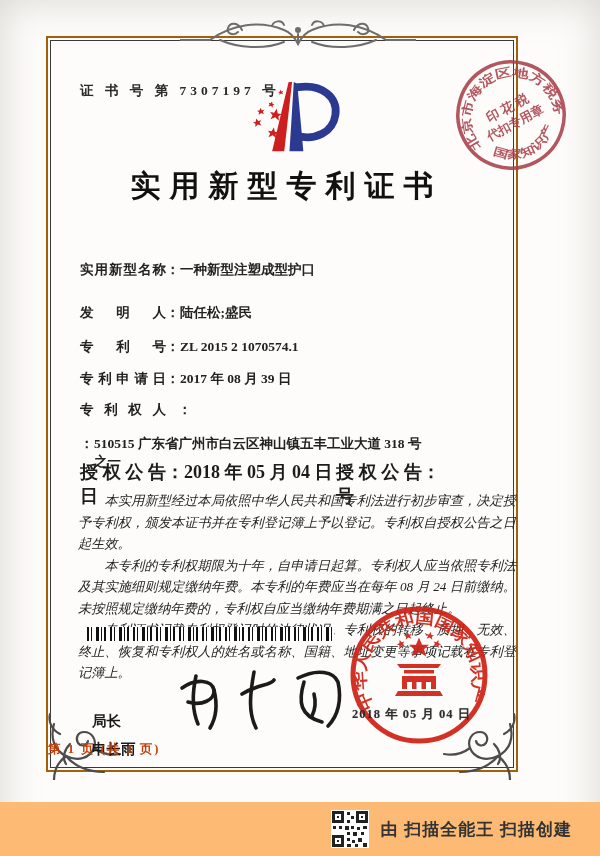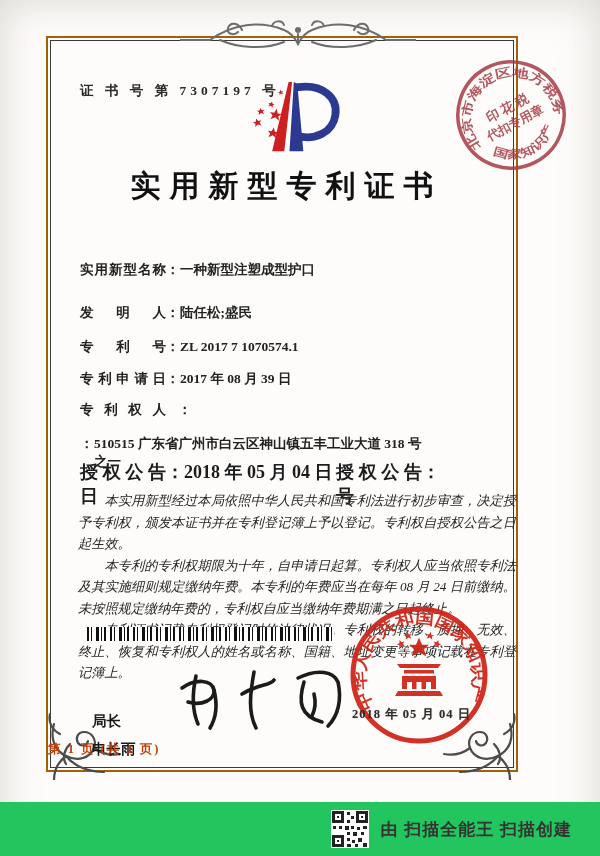--- a/index.html
+++ b/index.html
@@ -67,21 +67,21 @@
     font-size:12.5px; font-weight:700; color:#2d2d2d; letter-spacing:1px;
     text-shadow:0 0 1px rgba(60,60,60,.4);
   }
   
   .page-no { position:absolute; left:0; top:703px; width:100%; text-align:left; font-size:12.5px; font-weight:700; color:#c2410c; letter-spacing:2px; }
   
   .tax-stamp { position:absolute; left:452px; top:56px; transform:rotate(-28deg); opacity:.88; }
   
   .scan-bar {
     position:absolute; left:0; bottom:0; width:100%; height:54px;
-    background:#22c55e; display:flex; align-items:center; justify-content:flex-end;
+    background:#fdba74; display:flex; align-items:center; justify-content:flex-end;
     padding-right:28px; gap:12px;
   }
   .scan-credit { font-family:"Liberation Sans","DejaVu Sans",sans-serif; font-size:17px; font-weight:700; color:#333; letter-spacing:1px; }
 </style>
 </head>
 <body>
 
 <div class="paper"></div>
 
 <div class="frame">
@@ -145,21 +145,21 @@
         <span class="field-value">一种新型注塑成型护口</span>
     </div>
     <div class="field-row" style="margin-bottom:16px;">
       <span class="field-label">发明人</span>
         <span class="field-colon">：</span>
         <span class="field-value">陆任松;盛民</span>
     </div>
     <div class="field-row">
       <span class="field-label">专利号</span>
         <span class="field-colon">：</span>
-        <span class="field-value">ZL 2017 7 1070574.1</span>
+        <span class="field-value">ZL 2015 2 1070574.1</span>
     </div>
     <div class="field-row">
       <span class="field-label">专利申请日</span>
         <span class="field-colon">：</span>
         <span class="field-value">2017 年 08 月 39 日</span>
     </div>
     <div class="field-row" style="margin-bottom:16px;gap:12px;">
       <span class="field-label">专利权人</span>
         <span class="field-colon">：</span>
     </div>

